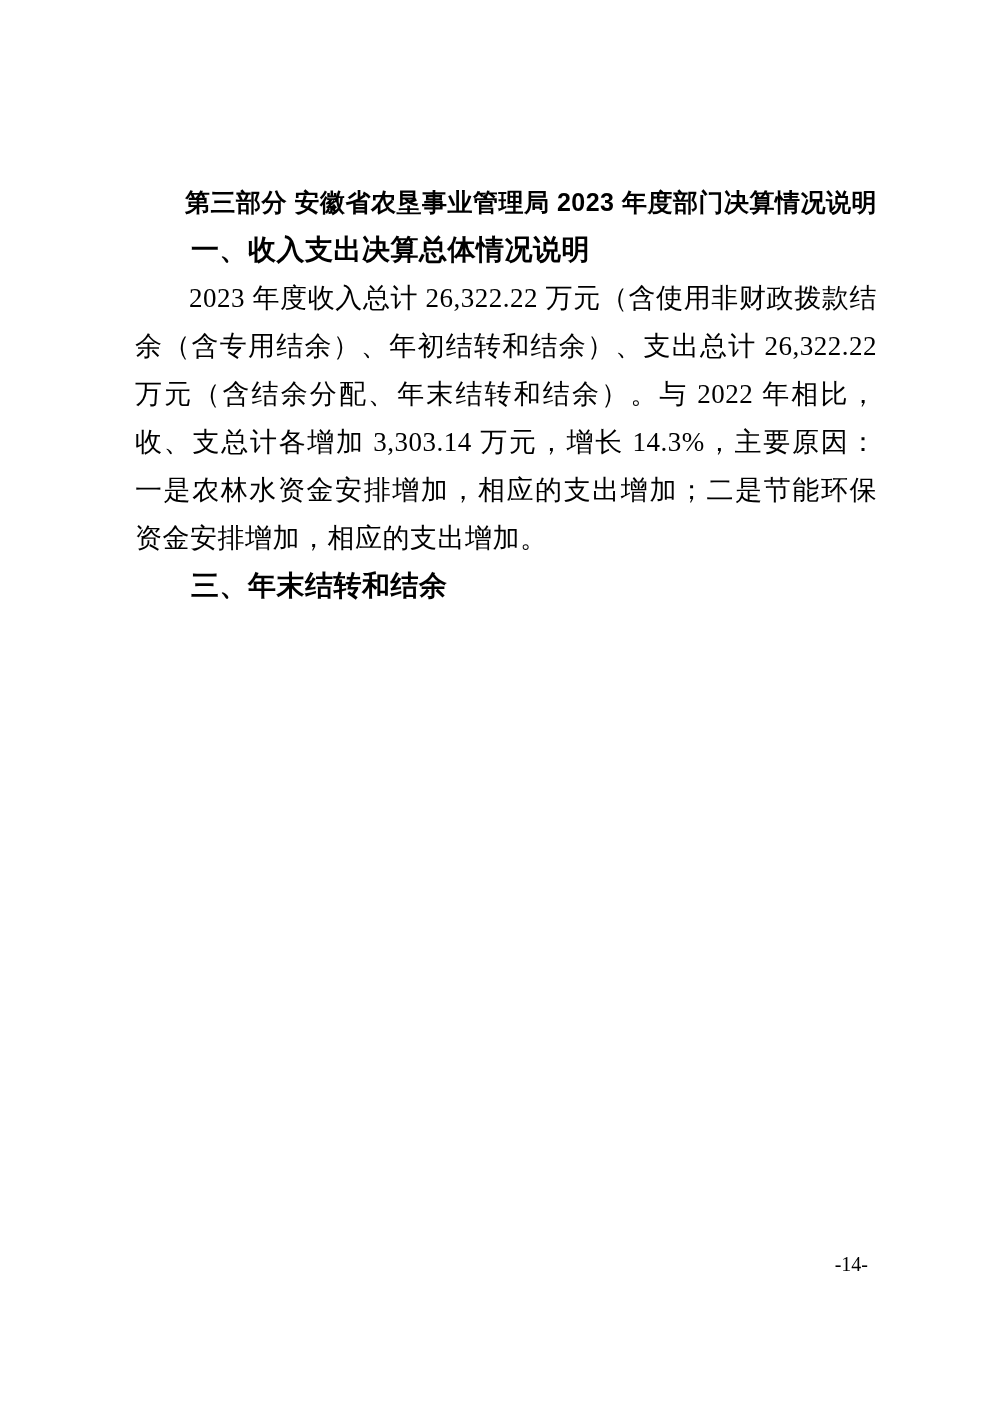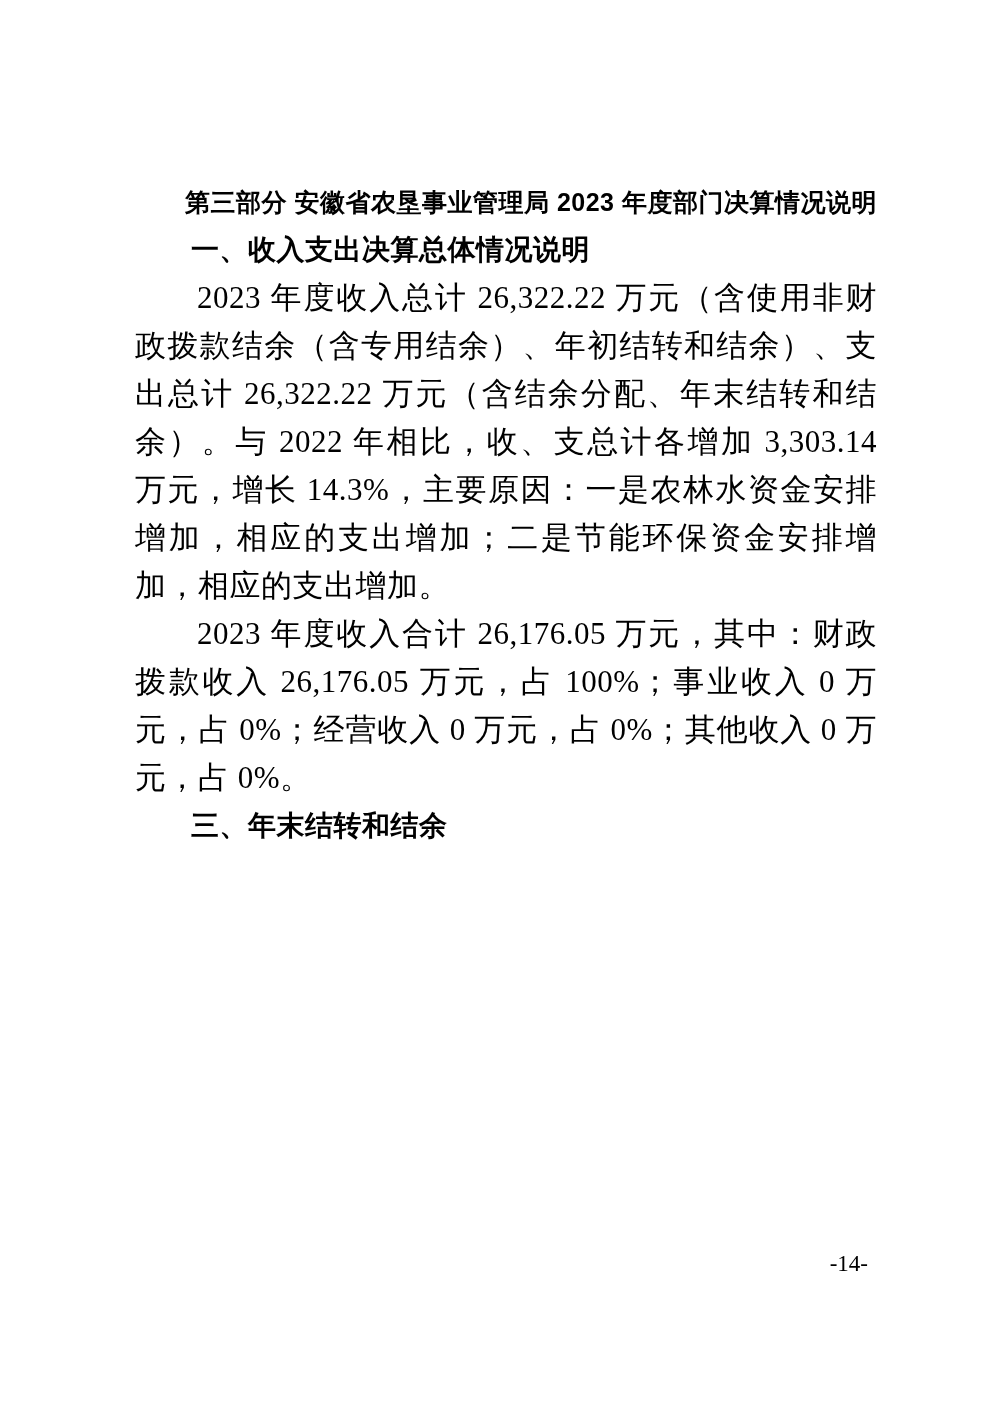--- a/index.html
+++ b/index.html
@@ -36,51 +36,50 @@
     font-weight: bold;
     font-size: 28px;
     line-height: 48px;
     text-indent: 2em;
     margin: 0;
     letter-spacing: 0.5px;
   }
   .para {
     font-family: "Liberation Serif", "DejaVu Serif", serif;
     font-weight: normal;
-    font-size: 31px;
+    font-size: 27px;
     line-height: 48px;
     text-indent: 2em;
     margin: 0;
     letter-spacing: 0.5px;
   }
   .page-number {
     position: absolute;
     top: 1250px;
     right: 132px;
     font-family: "Liberation Serif", "DejaVu Serif", serif;
-    font-size: 23px;
+    font-size: 20px;
     line-height: 28px;
     color: #000000;
   }
 </style>
 </head>
 <body>
 
 <div class="page">
   <div class="content">
 
     <p class="doc-title">第三部分 安徽省农垦事业管理局 2023 年度部门决算情况说明</p>
 
     <div>
       <p class="section-heading">一、收入支出决算总体情况说明</p>
       <p class="para">2023 年度收入总计 26,322.22 万元（含使用非财政拨款结余（含专用结余）、年初结转和结余）、支出总计 26,322.22 万元（含结余分配、年末结转和结余）。与 2022 年相比，收、支总计各增加 3,303.14 万元，增长 14.3%，主要原因：一是农林水资金安排增加，相应的支出增加；二是节能环保资金安排增加，相应的支出增加。</p>
     </div>
 
     <div>
-      <p class="para">2023 年度收入合计 26,176.05 万元，其中：财政拨款收入 26,176.05 万元，占 100%；事业收入 0 万元，占 0%；经营收入 0 万元，占 0%；其他收入 0 万元，占 0%。</p>
     </div>
 
     <div>
       <p class="section-heading">三、年末结转和结余</p>
     </div>
 
     <div>
     </div>
 
   </div>

